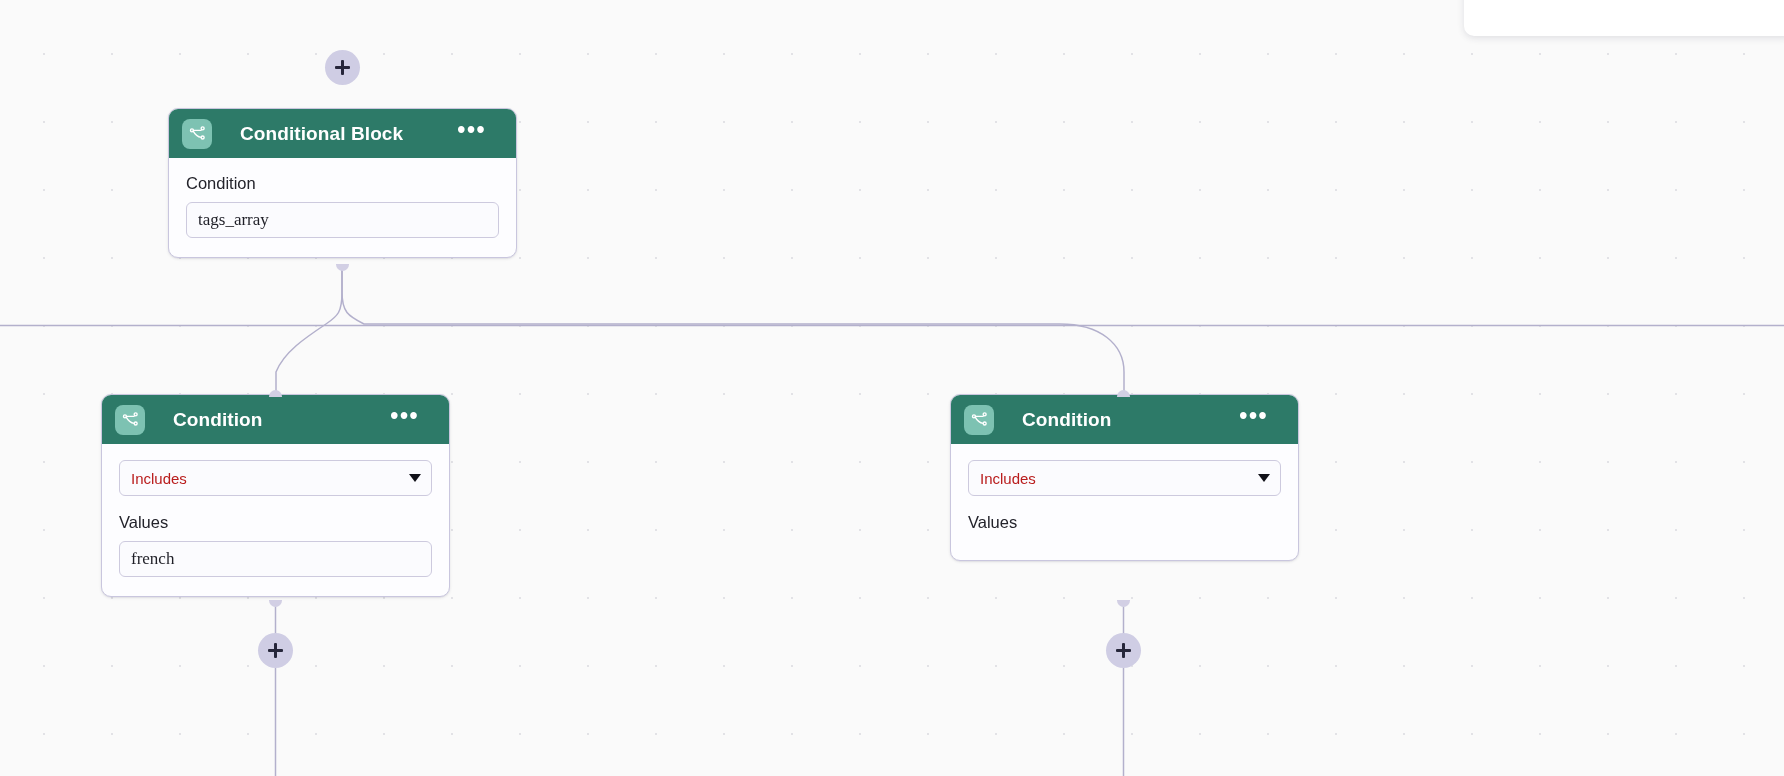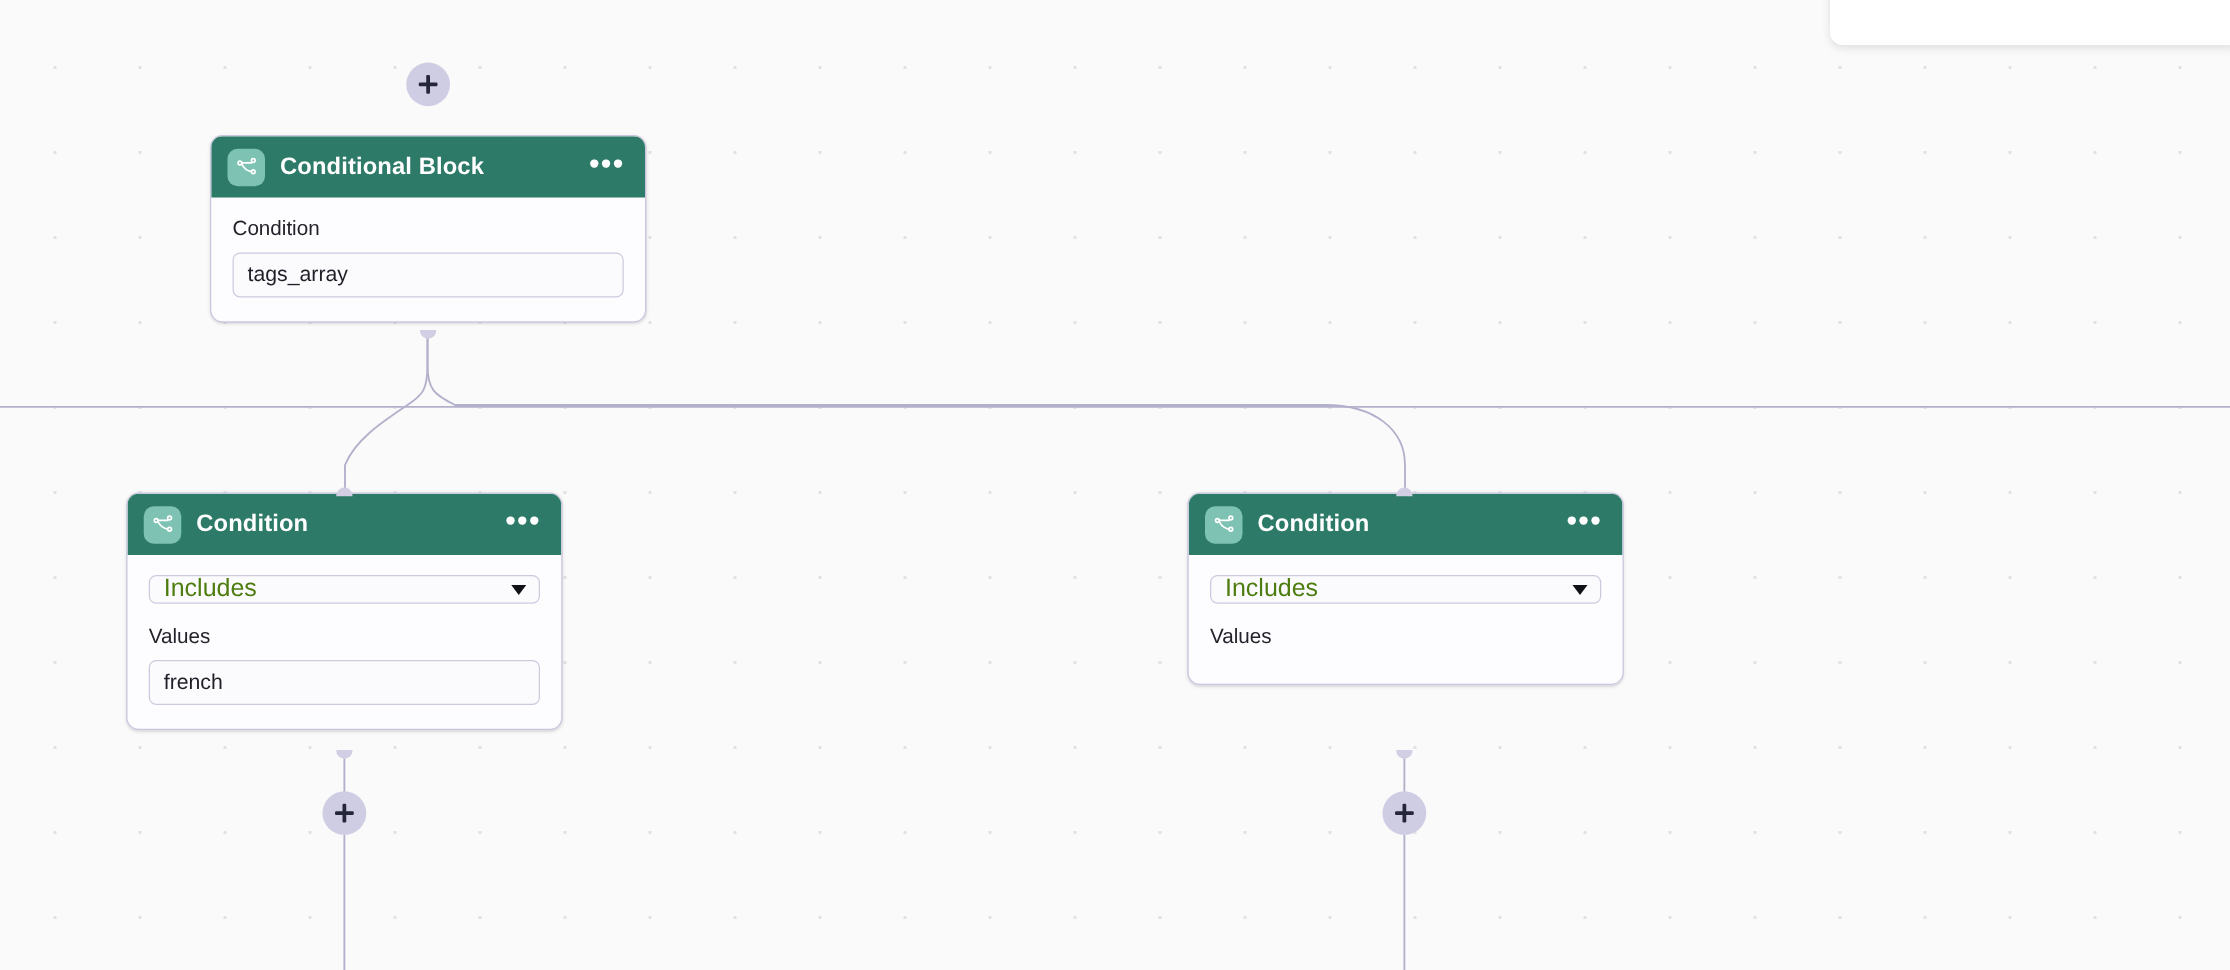--- a/index.html
+++ b/index.html
@@ -39,22 +39,22 @@
     border-radius: 10px;
     box-shadow: 0 1px 3px rgba(40,35,70,0.10), 0 1px 1px rgba(40,35,70,0.05);
     overflow: hidden;
   }
 
   .node-header {
     display: flex;
     align-items: center;
     background: #2d7a68;
     height: 49px;
-    padding: 0 16px 0 13px;
-    gap: 12px;
+    padding: 0 30px 0 13px;
+    gap: 28px;
   }
 
   .node-icon {
     width: 30px;
     height: 30px;
     border-radius: 8px;
     background: #7dc2b2;
     display: flex;
     align-items: center;
     justify-content: center;
@@ -91,42 +91,42 @@
     margin-bottom: 8px;
     line-height: 1.2;
   }
 
   .text-input {
     width: 100%;
     height: 36px;
     border: 1px solid #cdcade;
     border-radius: 6px;
     background: #fbfbfe;
-    font-family: Liberation Sans, sans-serif;
+    font-family: Liberation Serif, serif;
     font-size: 17px;
     color: #1f1f27;
     padding: 0 11px;
     outline: none;
     display: block;
   }
 
   .select-wrap {
     position: relative;
     width: 100%;
     margin-bottom: 17px;
   }
 
   .select-input {
     width: 100%;
-    height: 23px;
+    height: 36px;
     border: 1px solid #cdcade;
     border-radius: 6px;
     background: #fbfbfe;
-    font-size: 20px;
-    color: #4d7c0f;
+    font-size: 15px;
+    color: #b91c1c;
     padding: 0 34px 0 11px;
     display: flex;
     align-items: center;
     cursor: pointer;
   }
 
   .select-caret {
     position: absolute;
     right: 11px;
     top: 50%;

